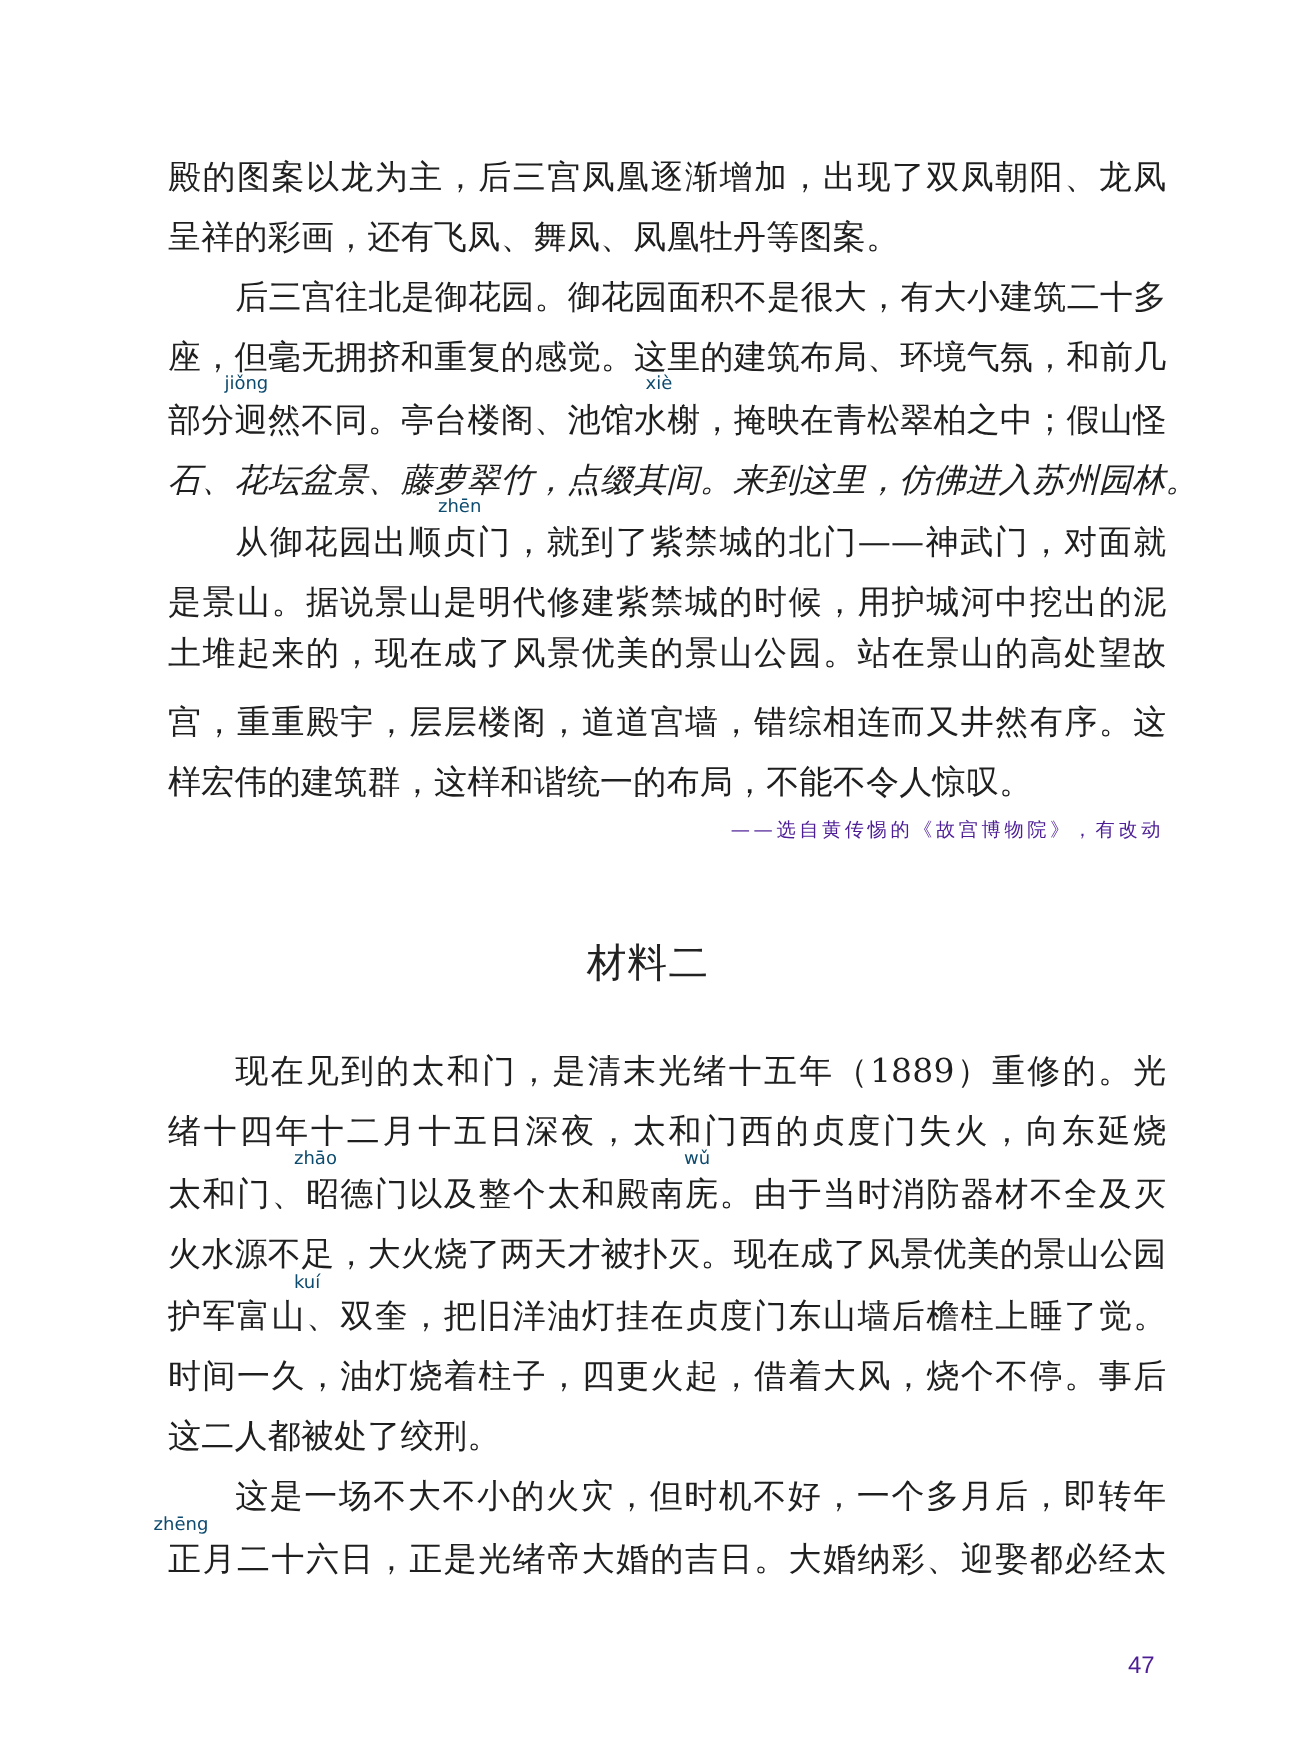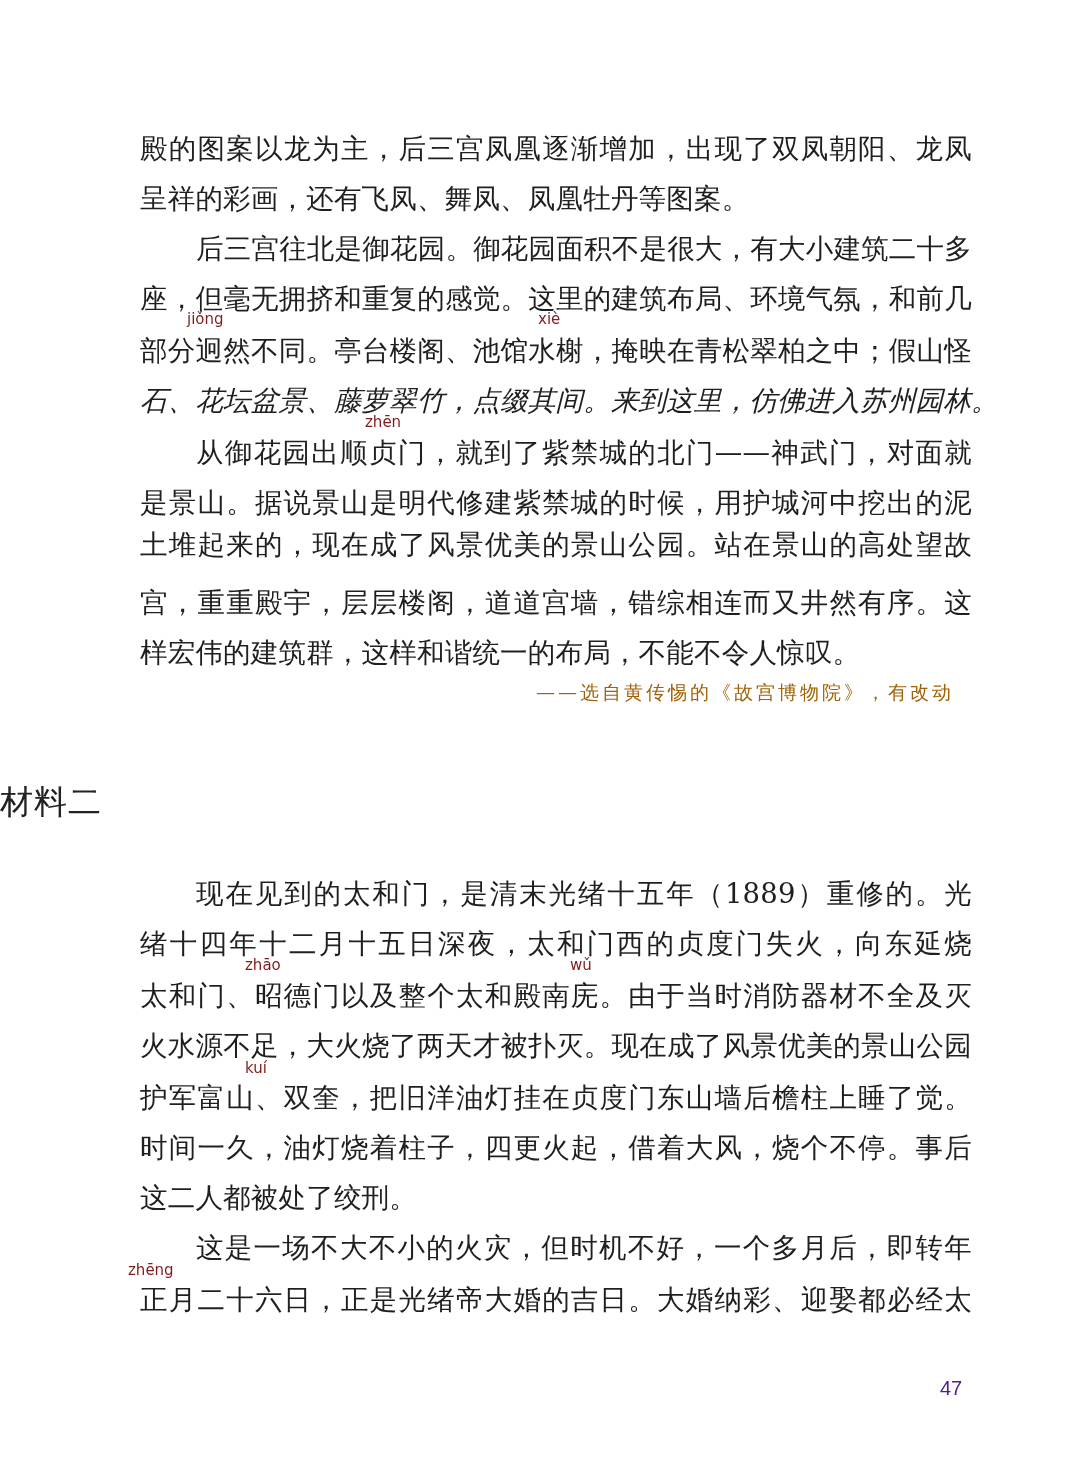--- a/index.html
+++ b/index.html
@@ -38,38 +38,39 @@
       width: 776px;
     }
     .line.last {
       text-align-last: left;
     }
     .pinyin {
       position: absolute;
       font-family: "DejaVu Sans", "Liberation Sans", sans-serif;
       font-size: 15px;
       line-height: 16px;
-      color: #7f1d1d;
+      color: #0c4a6e;
       white-space: nowrap;
     }
     .attribution {
       position: absolute;
-      right: 126px;
+      right: 110px;
       top: 678px;
-      font-size: 19px;
+      font-size: 16px;
       line-height: 28px;
       letter-spacing: 3px;
-      color: #a16207;
+      color: #4c1d95;
       white-space: nowrap;
     }
     .heading {
       position: absolute;
       left: 0;
       width: 1080px;
       top: 780px;
+      text-align: center;
       font-size: 33px;
       line-height: 44px;
       color: #222222;
       letter-spacing: 1px;
     }
     .page-number {
       position: absolute;
       left: 940px;
       top: 1374px;
       font-family: "Liberation Sans", "DejaVu Sans", sans-serif;

